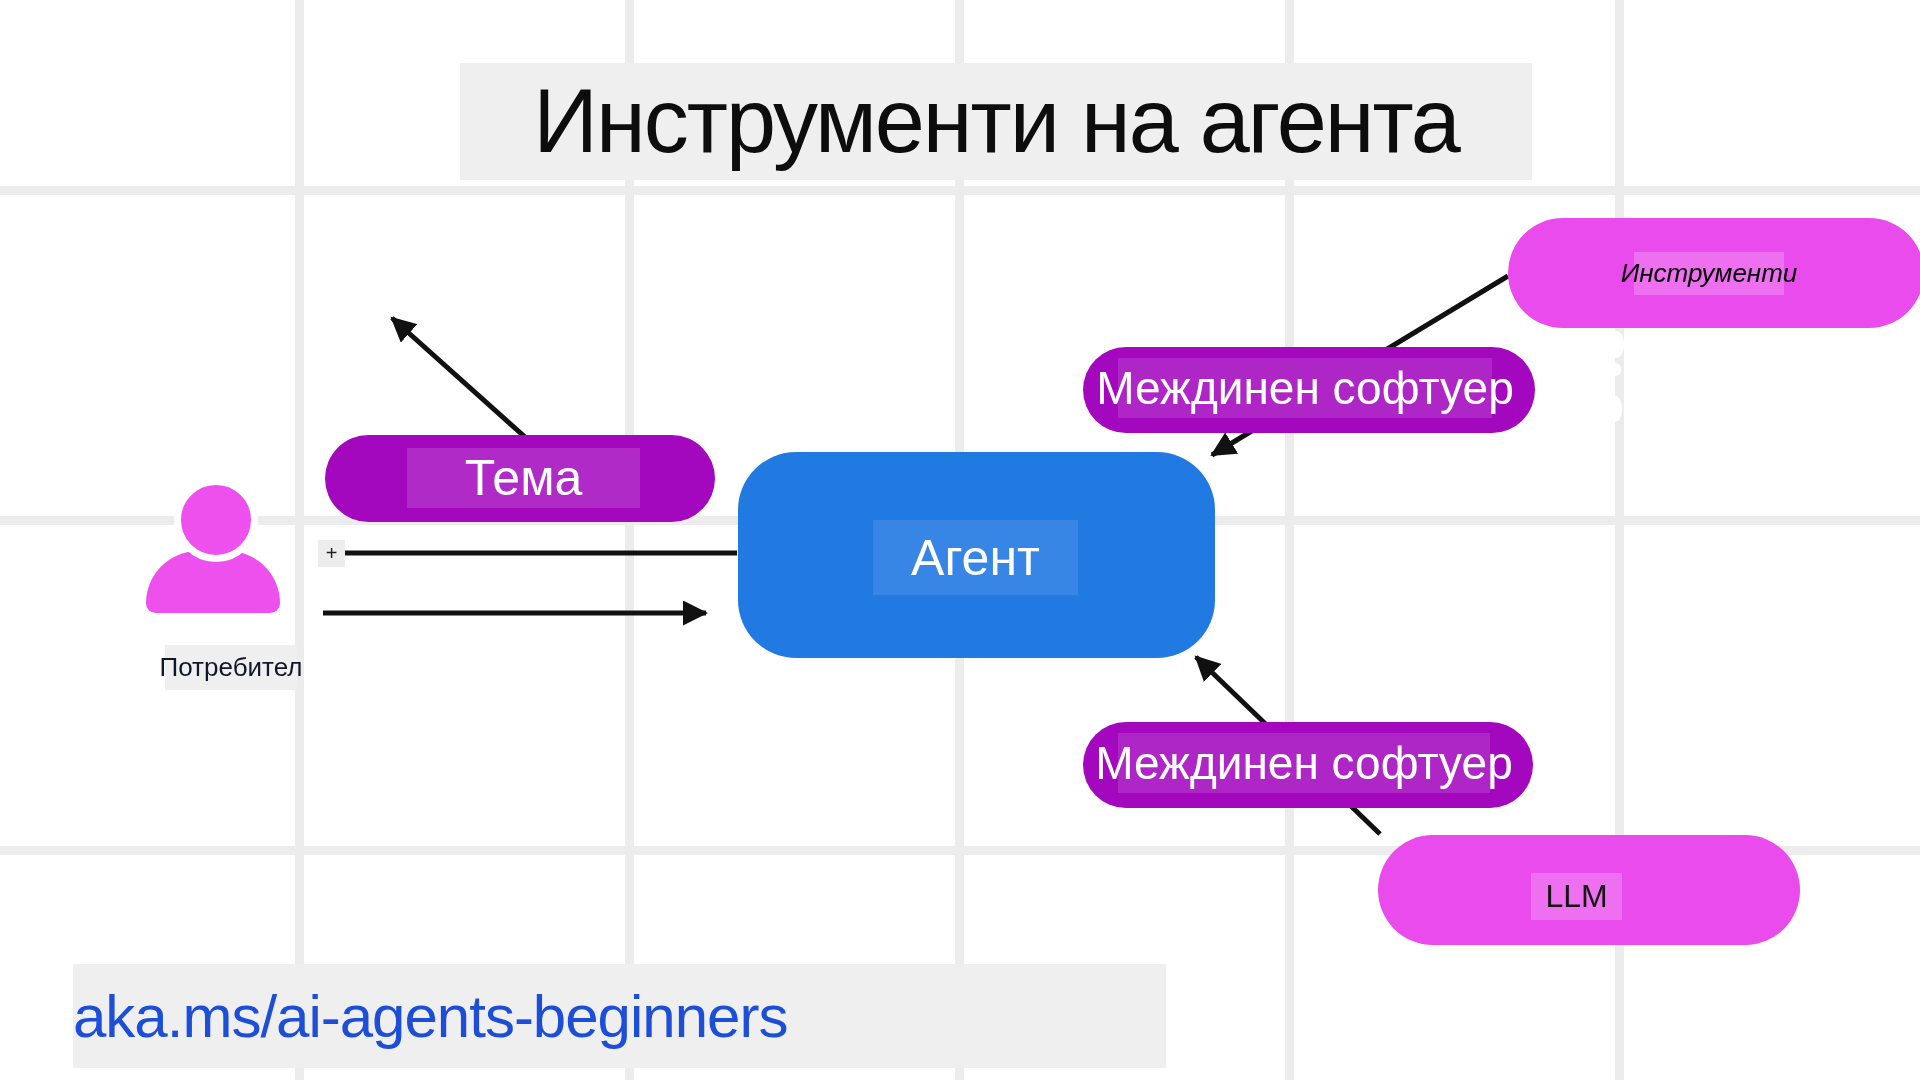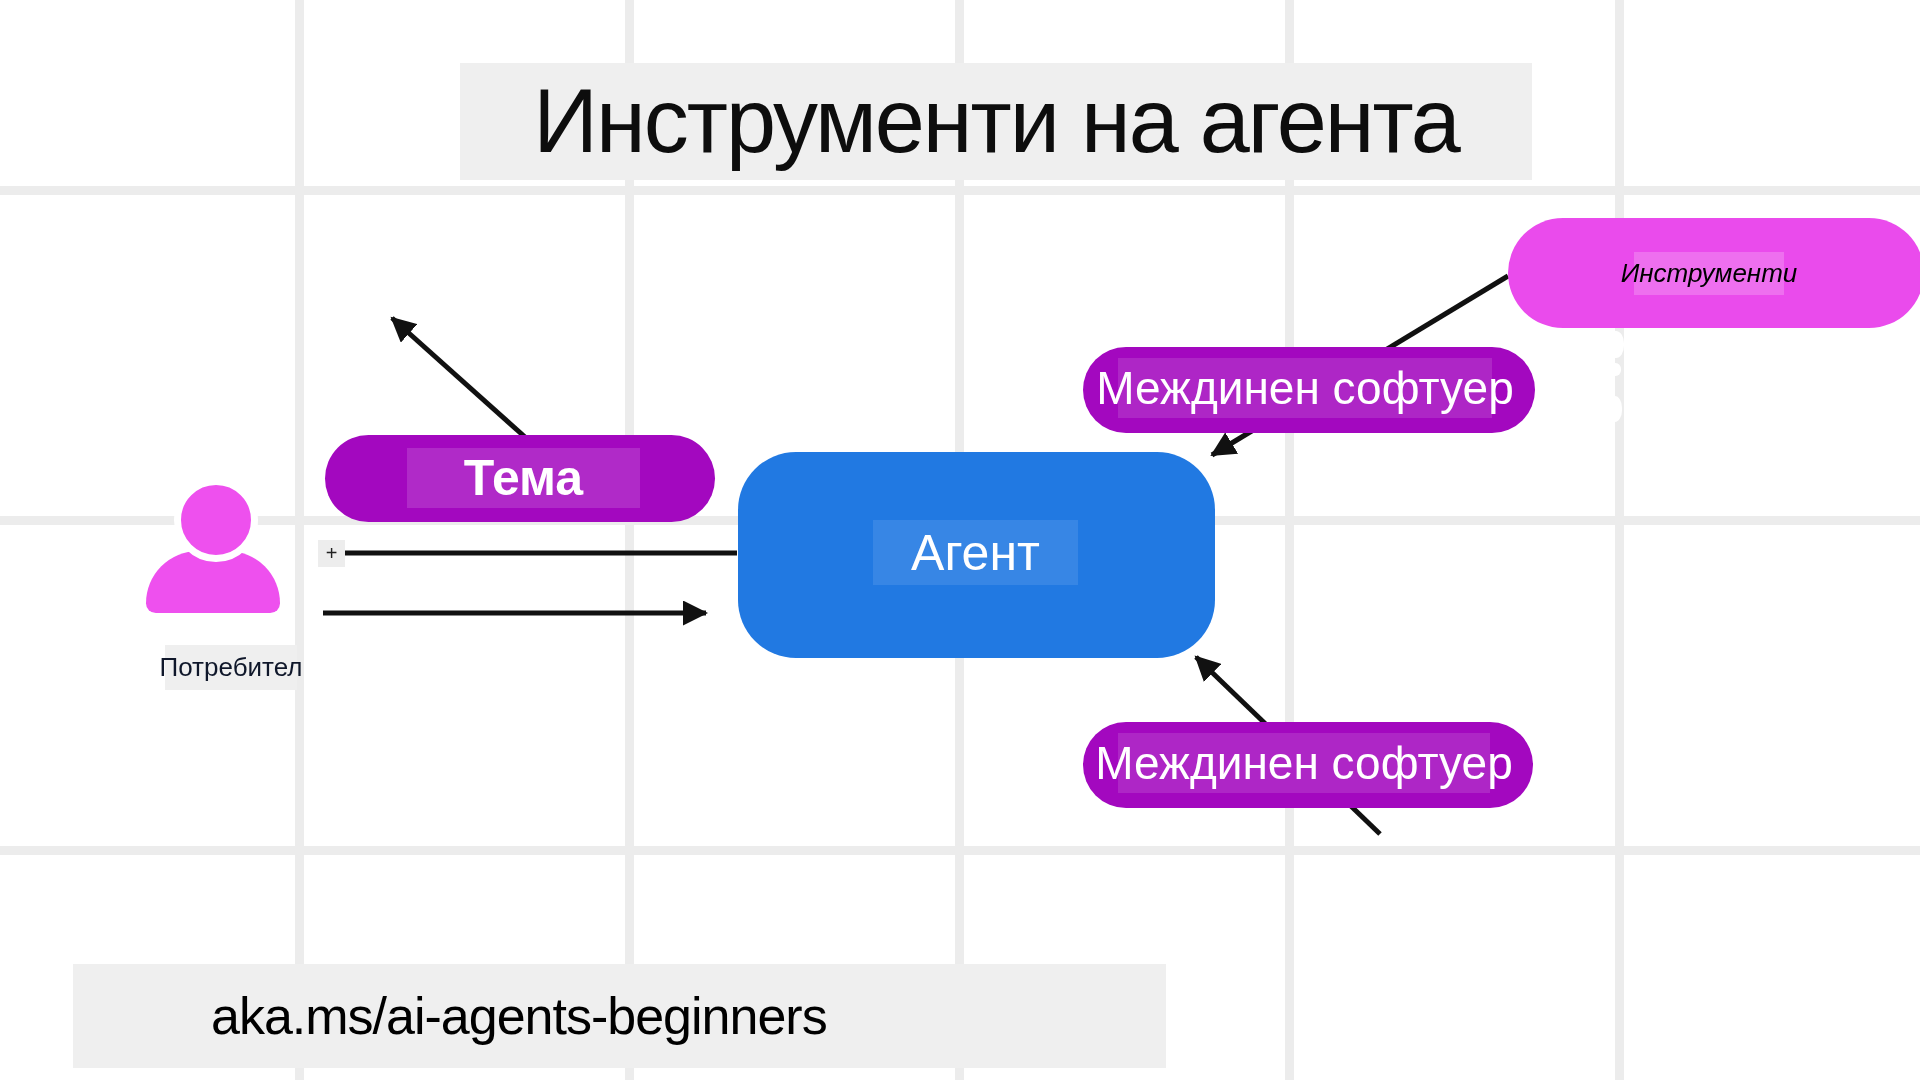--- a/index.html
+++ b/index.html
@@ -14,21 +14,21 @@
   
   .artifact{position:absolute;background:#ffffff;border-radius:45%;}
   
   #connectors{position:absolute;left:0;top:0;z-index:3;}
   
   .panel{position:absolute;background:#efefef;color:#1a1a1a;z-index:2;}
   #title-box{left:460px;top:63px;width:1072px;height:117px;
     display:flex;align-items:center;justify-content:center;}
   #title-box span{font-size:90px;letter-spacing:-2px;color:#0d0d0d;white-space:nowrap;}
   #url-box{left:73px;top:964px;width:1093px;height:104px;display:flex;align-items:center;}
-  #url-box span{font-size:52px;letter-spacing:-1px;padding-left:138px;color:#000000;white-space:nowrap;}
+  #url-box span{font-size:60px;letter-spacing:-1px;color:#1d4ed8;white-space:nowrap;}
   
   #avatar{position:absolute;left:146px;top:478px;width:136px;height:135px;z-index:2;}
   #avatar .head{position:absolute;left:28px;top:0;width:70px;height:70px;background:#ee50ee;
     border-radius:50%;border:7px solid #fff;box-sizing:content-box;z-index:2;}
   #avatar .body{position:absolute;left:0;top:73px;width:134px;height:62px;background:#ee50ee;
     border-radius:64px 64px 12px 12px;z-index:1;}
   #user-label{position:absolute;left:165px;top:645px;width:132px;height:45px;background:#efefef;
     display:flex;align-items:center;justify-content:center;z-index:2;}
   #user-label span{font-size:26px;color:#0f172a;white-space:nowrap;}
   #plus-badge{position:absolute;left:318px;top:540px;width:27px;height:27px;background:#ededed;
@@ -36,23 +36,23 @@
   #plus-badge span{font-size:20px;color:#222;}
   
   .node{position:absolute;z-index:4;}
   .node .hl{position:absolute;display:flex;align-items:center;justify-content:center;}
   .node .hl span{white-space:nowrap;}
   #node-memory{left:100px;top:197px;width:424px;height:108px;background:#ea4bec;border-radius:54px;}
   #node-memory .hl{left:75px;top:28px;width:185px;height:52px;background:rgba(0,0,0,0.05);}
   #node-memory span{font-size:46px;color:#151515;}
   #node-topic{left:325px;top:435px;width:390px;height:87px;background:#a308bf;border-radius:44px;}
   #node-topic .hl{left:82px;top:13px;width:233px;height:60px;background:rgba(255,255,255,0.14);}
-  #node-topic span{font-size:50px;color:#fff;font-weight:bold;}
+  #node-topic span{font-size:50px;color:#fff;}
   #node-agent{left:738px;top:452px;width:477px;height:206px;background:#2179e2;border-radius:58px;}
-  #node-agent .hl{left:135px;top:68px;width:205px;height:65px;background:rgba(255,255,255,0.10);text-align:center;}
+  #node-agent .hl{left:135px;top:68px;width:205px;height:75px;background:rgba(255,255,255,0.10);text-align:center;}
   #node-agent span{font-size:50px;color:#fff;}
   #node-mw-top{left:1083px;top:347px;width:452px;height:86px;background:#a308bf;border-radius:43px;}
   #node-mw-top .hl{left:35px;top:11px;width:374px;height:60px;background:rgba(255,255,255,0.12);}
   #node-mw-top span{font-size:46px;color:#fff;}
   #node-mw-bottom{left:1083px;top:722px;width:450px;height:86px;background:#a308bf;border-radius:43px;}
   #node-mw-bottom .hl{left:35px;top:11px;width:372px;height:60px;background:rgba(255,255,255,0.12);}
   #node-mw-bottom span{font-size:46px;color:#fff;}
   #node-tools{left:1508px;top:218px;width:416px;height:110px;background:#ea4bec;border-radius:55px;}
   #node-tools .hl{left:126px;top:34px;width:150px;height:43px;background:rgba(255,255,255,0.20);}
   #node-tools span{font-size:26px;color:#000000;font-style:italic;}
@@ -136,14 +136,19 @@
       <span>Междинен софтуер</span>
     </div>
   </div>
 
   <div class="node" id="node-tools">
     <div class="hl">
       <span>Инструменти</span>
     </div>
   </div>
 
+  <div class="node" id="node-llm">
+    <div class="hl">
+      <span>LLM</span>
+    </div>
+  </div>
 
 </div>
 
 </body></html>

